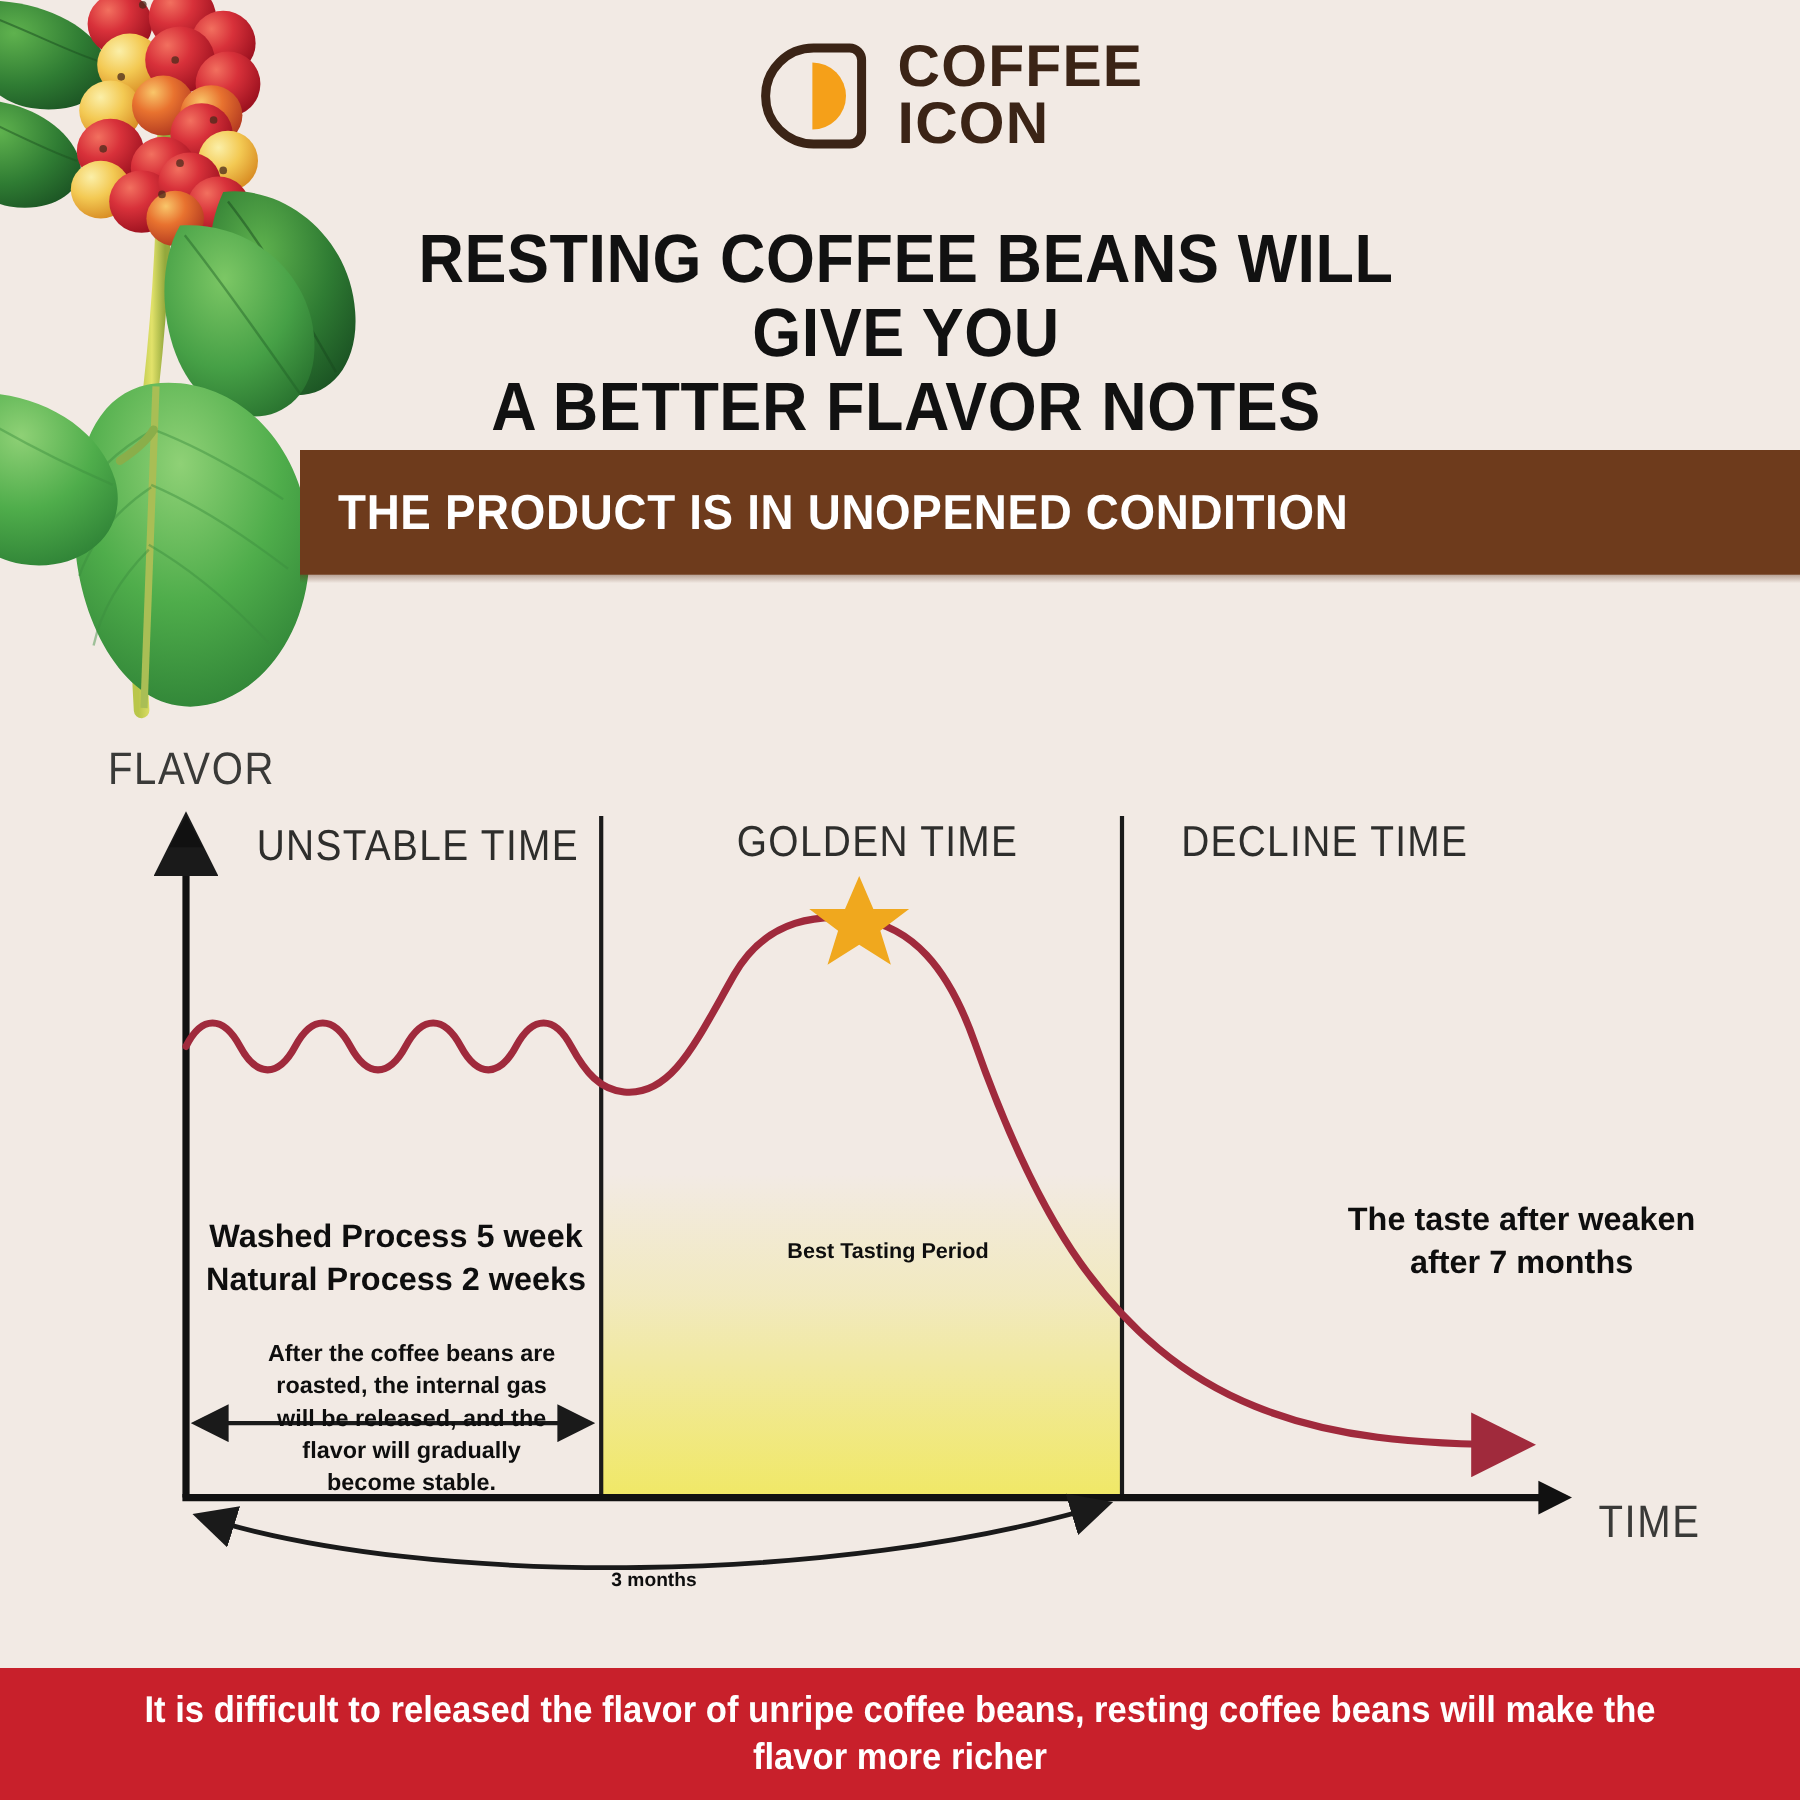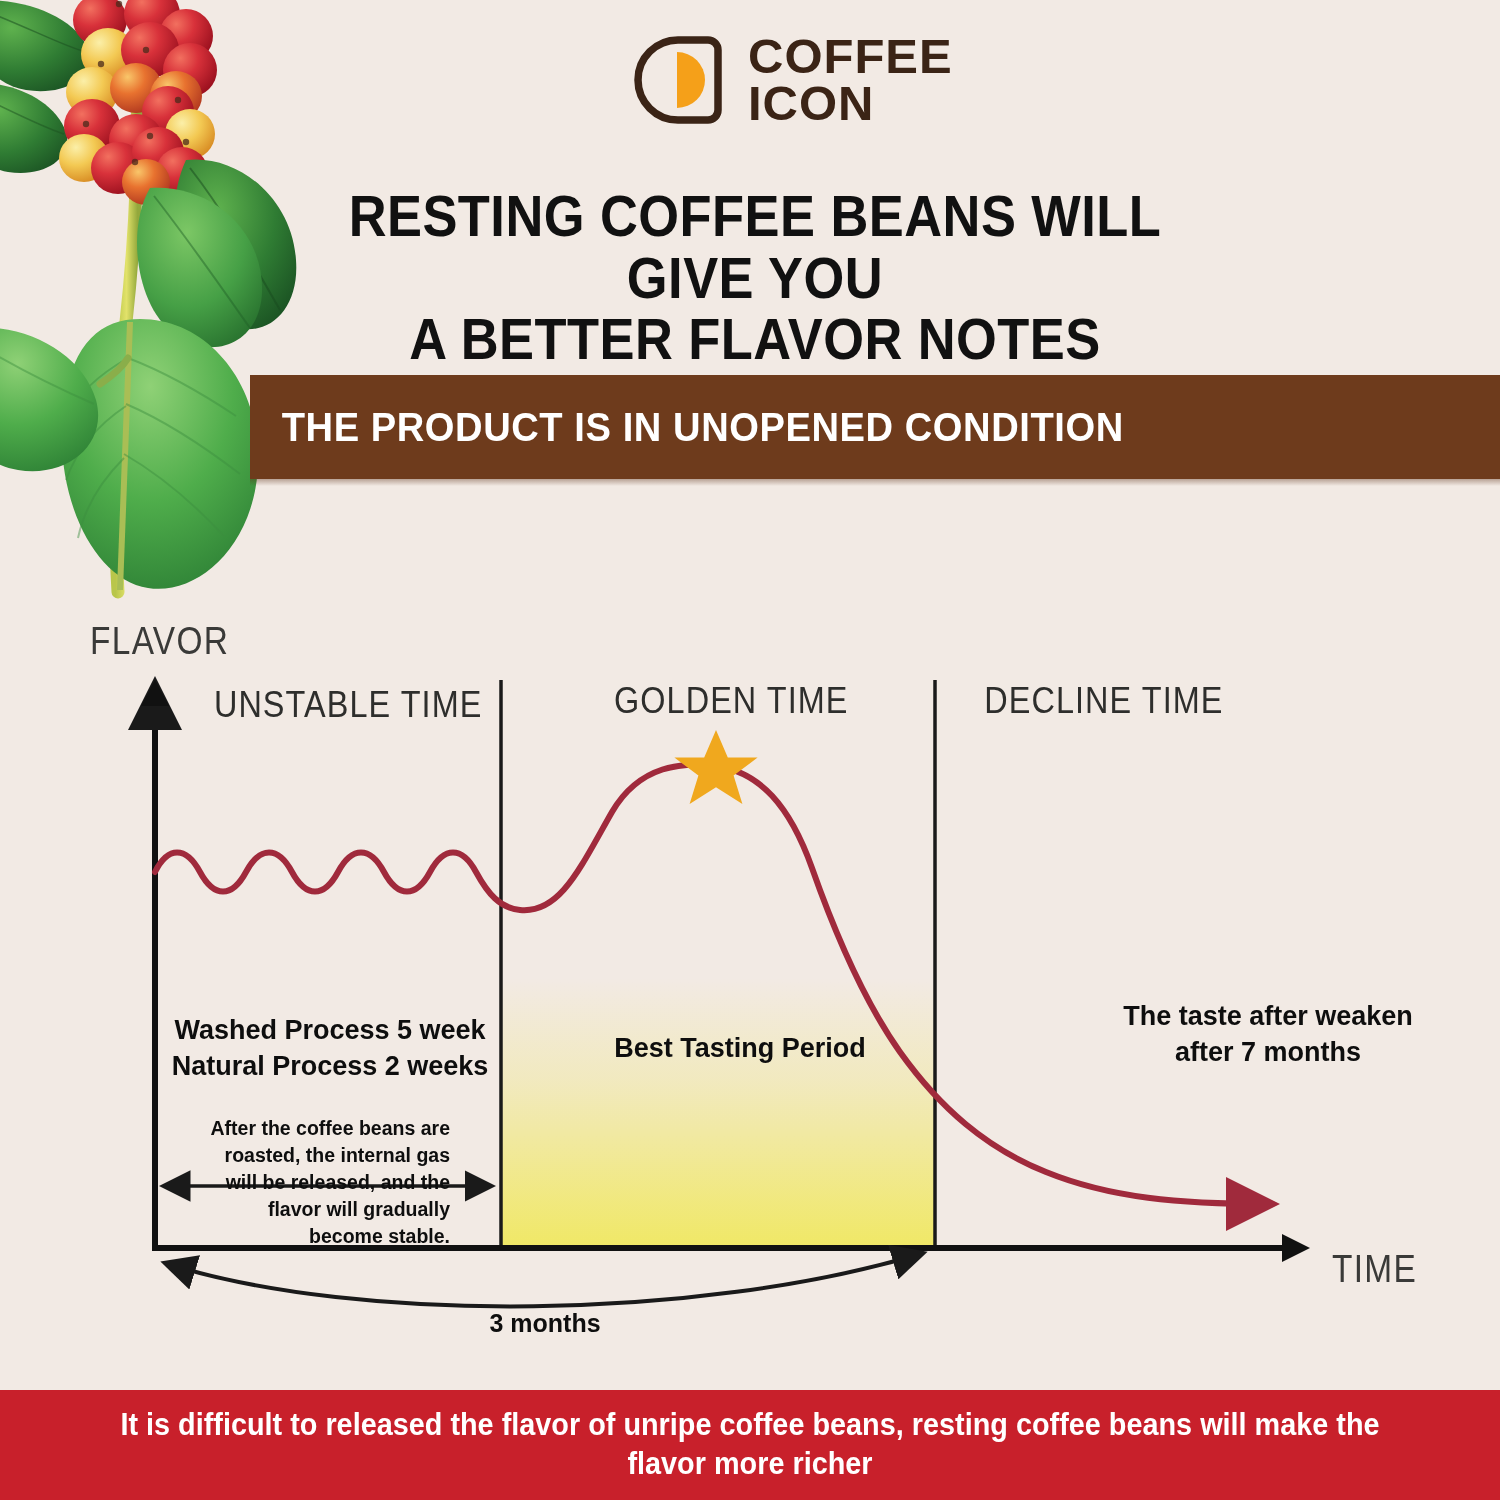--- a/index.html
+++ b/index.html
@@ -71,25 +71,25 @@
   #phase-unstable{left:199px;top:684px;}
   #phase-golden{left:601px;top:680px;}
   #phase-decline{left:971px;top:680px;}
 
   .note{
     position:absolute;color:#0E0E0E;
     font-family:"Liberation Sans",sans-serif;font-weight:bold;
     text-align:center;line-height:1.32;
   }
   #note-process{left:165px;top:1013px;width:330px;font-size:27px;}
-  #note-best{left:560px;top:1031px;width:360px;font-size:27px;}
+  #note-best{left:560px;top:1031px;width:360px;font-size:18px;}
   #note-weaken{left:1108px;top:999px;width:320px;font-size:27px;}
-  #note-detail{left:200px;top:1115px;width:250px;font-size:19.5px;
-               text-align:right;line-height:1.38;}
-  #note-months{left:440px;top:1307px;width:210px;font-size:25px;text-align:center;}
+  #note-detail{left:218px;top:1115px;width:250px;font-size:19.5px;
+               text-align:center;line-height:1.38;}
+  #note-months{left:440px;top:1307px;width:210px;font-size:16px;text-align:center;}
 
   
   .banner-red{
     position:absolute;left:0;top:1390px;width:1500px;height:110px;
     background:#C8202B;
     display:flex;align-items:center;justify-content:center;
   }
   .banner-red .txt{
     color:#FFF;text-align:center;
     font-family:"Liberation Sans Narrow","Liberation Sans",sans-serif;

